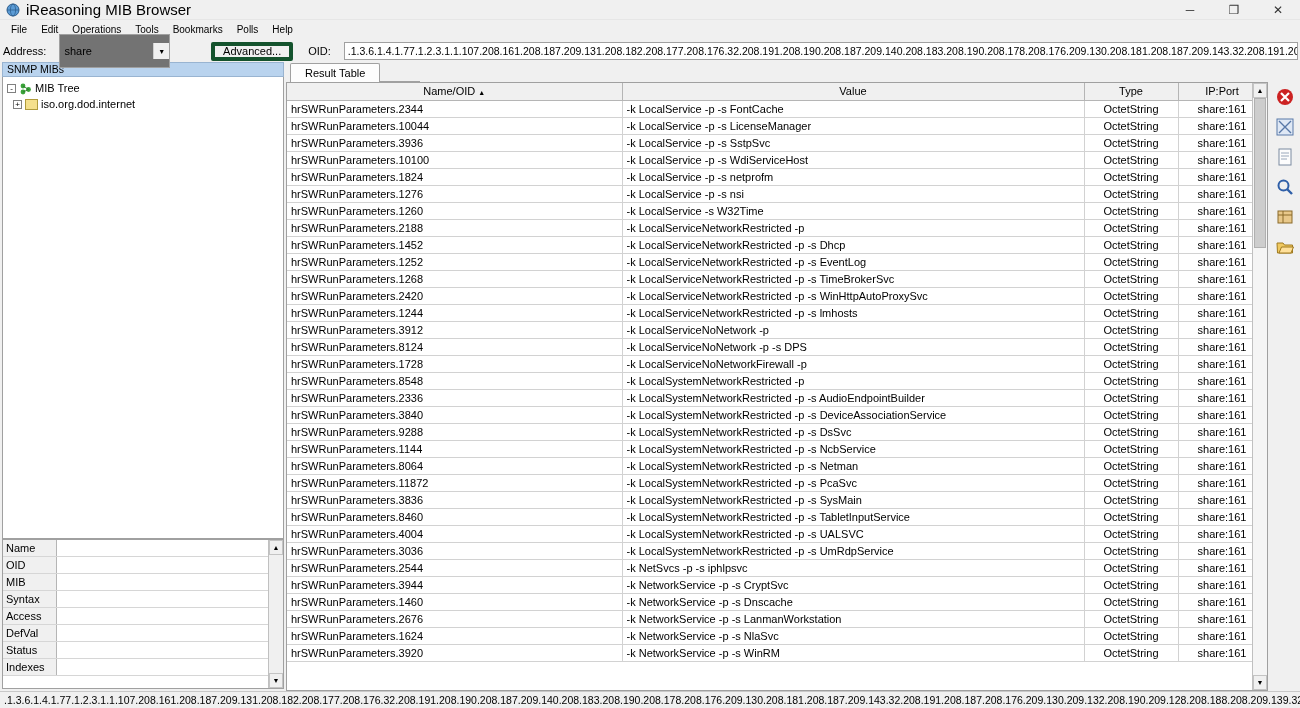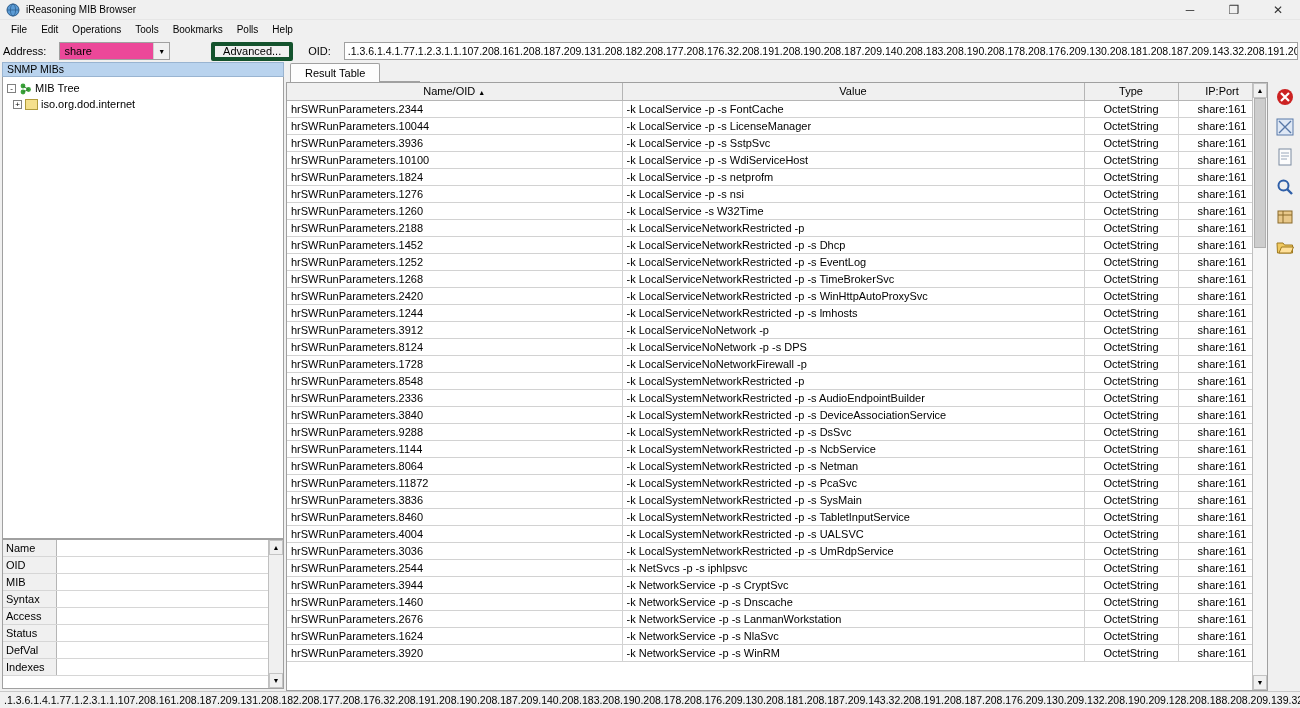--- a/index.html
+++ b/index.html
@@ -28,21 +28,21 @@
     border-bottom: 1px solid #e6e6e6;
   }
   .titlebar .app-icon {
     width: 14px; height: 14px;
     margin-right: 6px;
     position: relative;
     flex: 0 0 14px;
   }
   .titlebar .app-icon svg { display: block; }
   .titlebar .title-text {
-    font-size: 10px;
+    font-size: 15px;
     color: #000;
     flex: 1 1 auto;
   }
   .winbtns { display: flex; height: 20px; }
   .winbtn {
     width: 44px; height: 20px;
     display: flex; align-items: center; justify-content: center;
     font-size: 12px; color: #333;
   }
 
@@ -65,22 +65,22 @@
   .addressbar {
     height: 22px;
     flex: 0 0 22px;
     display: flex; align-items: center;
     background: #f0f0f0;
     padding: 0 2px 0 3px;
     gap: 13px;
   }
   .addr-label { font-size: 11px; }
   .combo {
-    width: 128px; height: 18px;
-    background: #ec4899;
+    width: 128px; height: 34px;
+    background: #737373;
     border: 1px solid #a0a0a0;
     display: flex; align-items: center;
     position: relative;
   }
   .combo .combo-val {
     padding-left: 4px;
     font-size: 11px;
     flex: 1 1 auto;
     white-space: nowrap; overflow: hidden;
   }
@@ -424,25 +424,25 @@
           </div>
           <div class="prop-row">
             <div class="prop-name">Syntax</div>
             <div class="prop-val"></div>
           </div>
           <div class="prop-row">
             <div class="prop-name">Access</div>
             <div class="prop-val"></div>
           </div>
           <div class="prop-row">
+            <div class="prop-name">DefVal</div>
+            <div class="prop-val"></div>
+          </div>
+          <div class="prop-row">
             <div class="prop-name">Status</div>
-            <div class="prop-val"></div>
-          </div>
-          <div class="prop-row">
-            <div class="prop-name">DefVal</div>
             <div class="prop-val"></div>
           </div>
           <div class="prop-row">
             <div class="prop-name">Indexes</div>
             <div class="prop-val"></div>
           </div>
         </div>
         <div class="vscroll">
           <div class="arrow">▲</div>
           <div class="thumbspace"></div>

